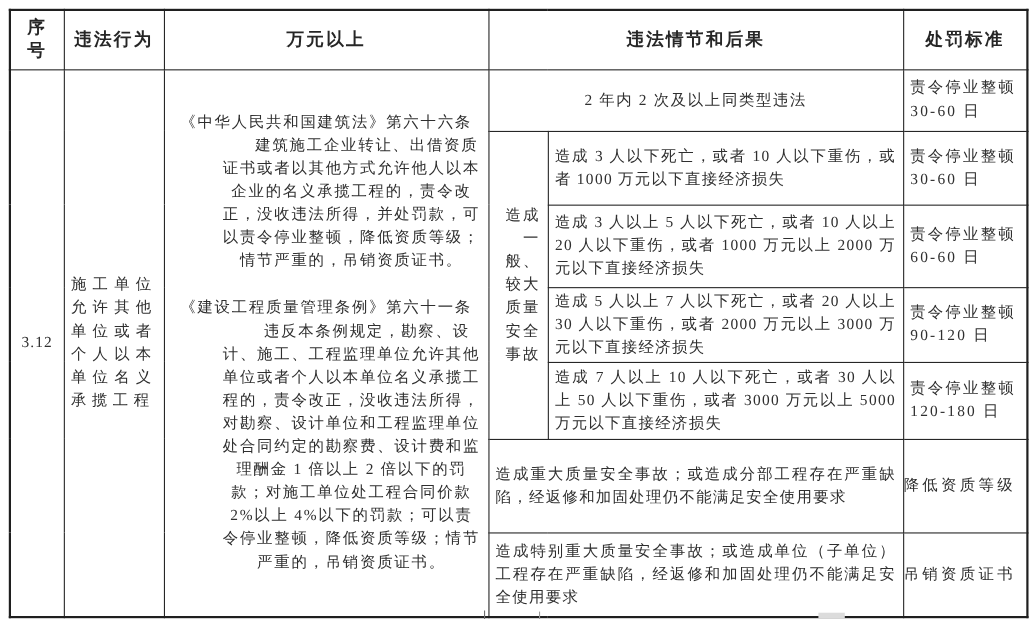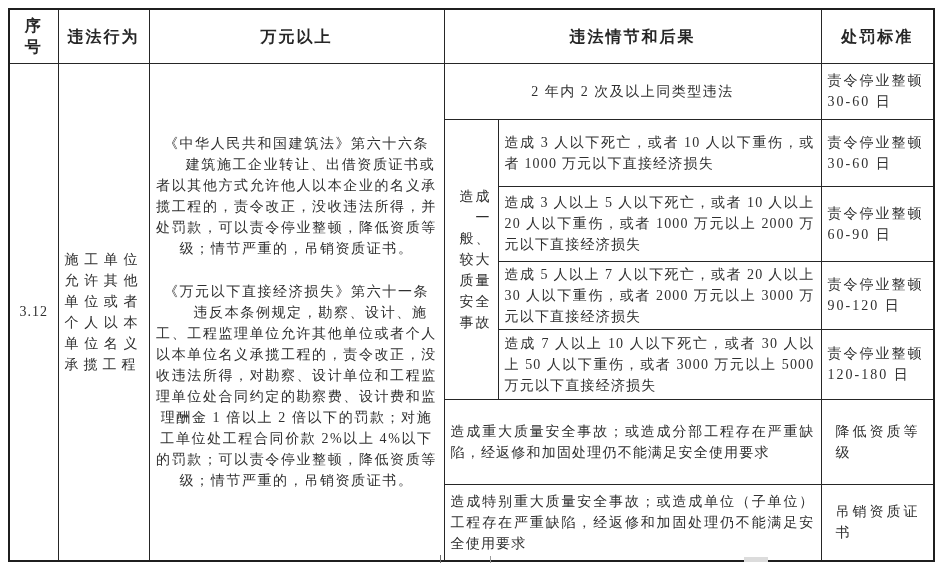--- a/index.html
+++ b/index.html
@@ -67,21 +67,21 @@
     text-align: justify;
   }
   td.basis {
     padding: 4px 7px;
     font-size: 14px;
     letter-spacing: 1.6px;
     line-height: 22px;
     text-align: center;
   }
   td.basis .law-title { text-indent: 0; }
-  td.basis .law-body  { text-indent: 2em; }
+  td.basis .law-body  { text-indent: 2em; margin-left: 46px; }
   td.basis .law-gap   { height: 22px; }
   td.group {
     padding: 2px 5px;
     font-size: 13px;
     letter-spacing: 2px;
     line-height: 24px;
     word-break: break-all;
     text-align: right;
   }
   td.circ {
@@ -95,21 +95,21 @@
     letter-spacing: 1.5px;
   }
   td.penalty {
     padding: 2px 5px;
     letter-spacing: 2px;
     line-height: 24px;
     text-align: left;
   }
   td.penalty.single {
     letter-spacing: 3px;
-    padding-left: 14px;
+    padding-left: 0;
   }
   .tick {
     position: absolute;
     background: #6f6f6f;
   }
   .smudge {
     position: absolute;
     background: #dcdcdc;
   }
 </style>
@@ -137,36 +137,36 @@
       <th>处罚标准</th>
     </tr>
 
     <tr class="rA">
       <td class="serial" rowspan="7">3.12</td>
       <td class="violation" rowspan="7">施工单位允许其他单位或者个人以本单位名义承揽工程</td>
       <td class="basis" rowspan="7">
         <div class="law-title">《中华人民共和国建筑法》第六十六条</div>
         <div class="law-body">建筑施工企业转让、出借资质证书或者以其他方式允许他人以本企业的名义承揽工程的，责令改正，没收违法所得，并处罚款，可以责令停业整顿，降低资质等级；情节严重的，吊销资质证书。</div>
         <div class="law-gap"></div>
-        <div class="law-title">《万元以下直接经济损失》第六十一条</div>
+        <div class="law-title">《建设工程质量管理条例》第六十一条</div>
         <div class="law-body">违反本条例规定，勘察、设计、施工、工程监理单位允许其他单位或者个人以本单位名义承揽工程的，责令改正，没收违法所得，对勘察、设计单位和工程监理单位处合同约定的勘察费、设计费和监理酬金 1 倍以上 2 倍以下的罚款；对施工单位处工程合同价款 2%以上 4%以下的罚款；可以责令停业整顿，降低资质等级；情节严重的，吊销资质证书。</div>
       </td>
       <td class="circ centered" colspan="2">2 年内 2 次及以上同类型违法</td>
       <td class="penalty">责令停业整顿 30-60 日</td>
     </tr>
 
     <tr class="rB">
       <td class="group" rowspan="4">造成一般、较大质量安全事故</td>
       <td class="circ">造成 3 人以下死亡，或者 10 人以下重伤，或者 1000 万元以下直接经济损失</td>
       <td class="penalty">责令停业整顿 30-60 日</td>
     </tr>
 
     <tr class="rC">
       <td class="circ">造成 3 人以上 5 人以下死亡，或者 10 人以上 20 人以下重伤，或者 1000 万元以上 2000 万元以下直接经济损失</td>
-      <td class="penalty">责令停业整顿 60-90 日</td>
+      <td class="penalty">责令停业整顿 60-60 日</td>
     </tr>
 
     <tr class="rD">
       <td class="circ">造成 5 人以上 7 人以下死亡，或者 20 人以上 30 人以下重伤，或者 2000 万元以上 3000 万元以下直接经济损失</td>
       <td class="penalty">责令停业整顿 90-120 日</td>
     </tr>
 
     <tr class="rE">
       <td class="circ">造成 7 人以上 10 人以下死亡，或者 30 人以上 50 人以下重伤，或者 3000 万元以上 5000 万元以下直接经济损失</td>
       <td class="penalty">责令停业整顿 120-180 日</td>

